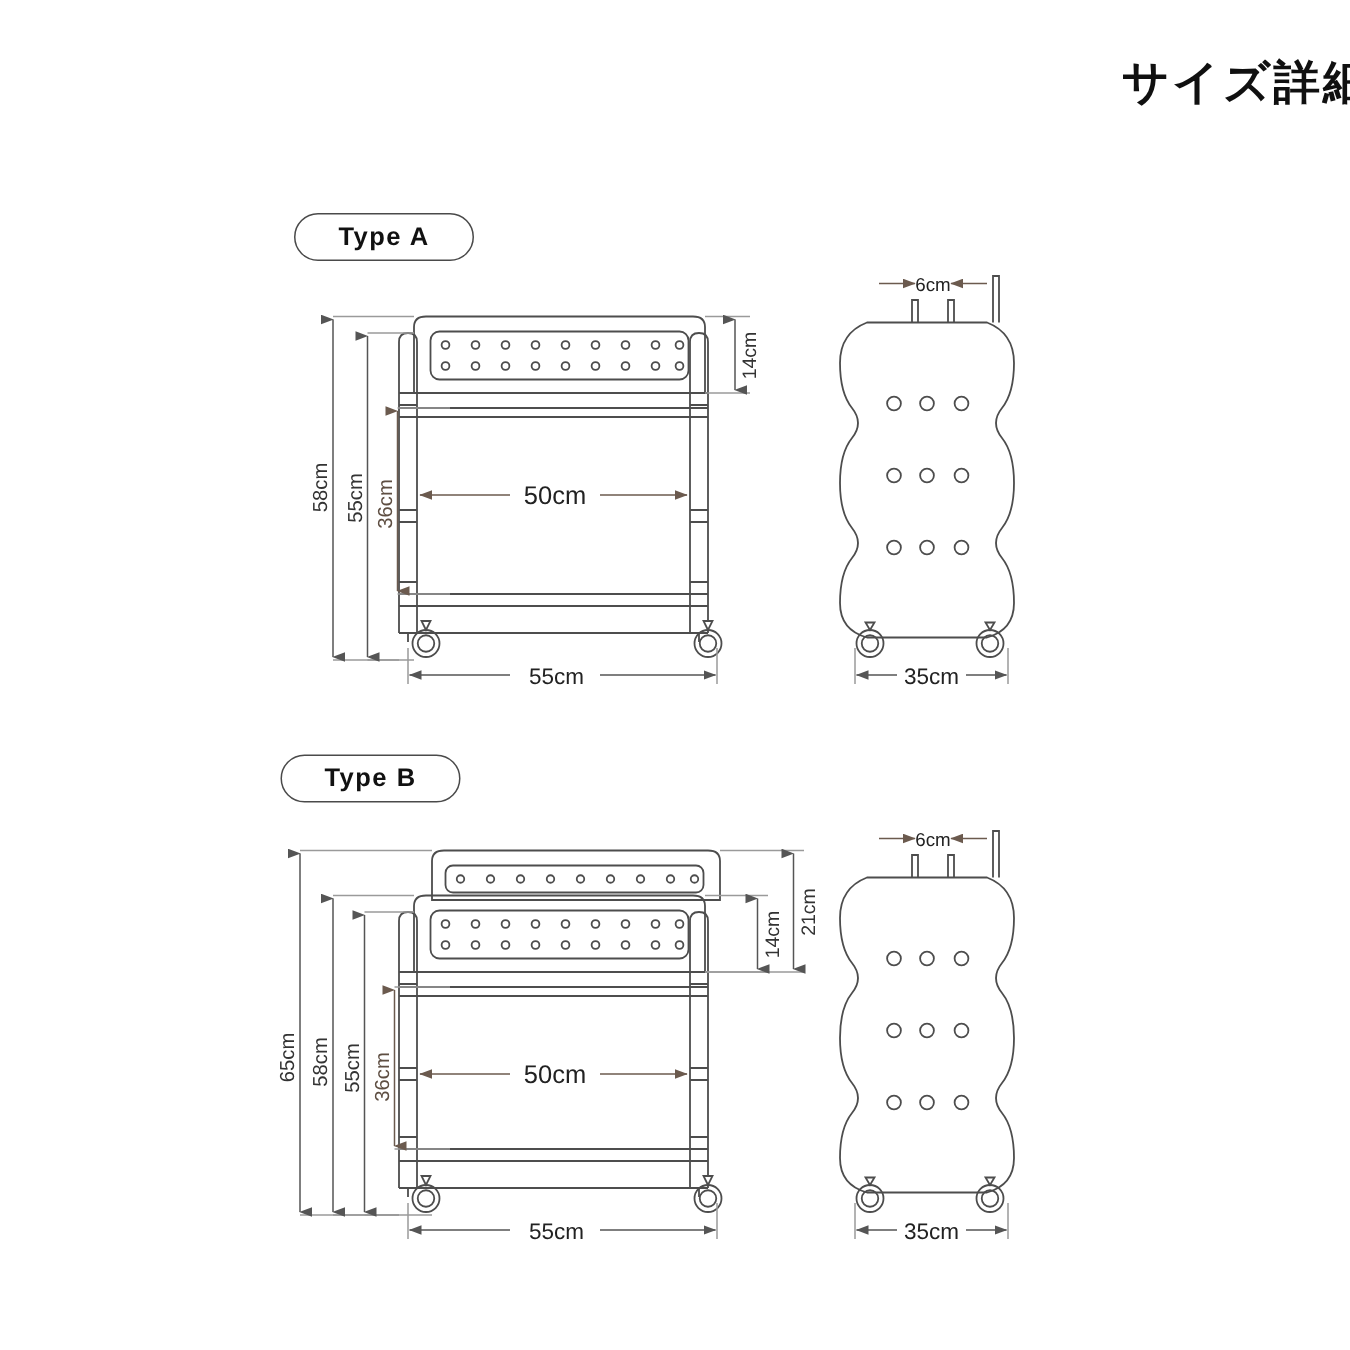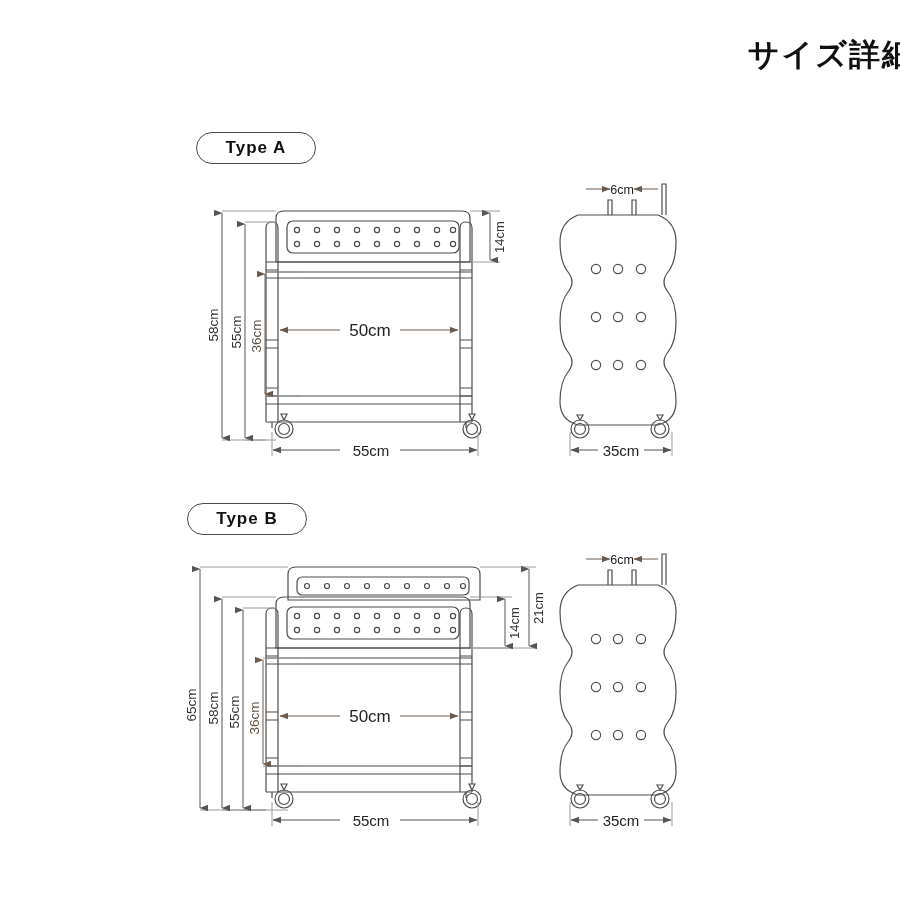--- a/index.html
+++ b/index.html
@@ -41,21 +41,21 @@
     background: #ffffff;
     font-size: 17px;
     font-weight: 700;
     letter-spacing: 1px;
     color: #111111;
     text-align: center;
     line-height: 30px;
     height: 30px;
     width: 118px;
   }
-  #badge-a { left: 196px; top: 132px; }
+  #badge-a { left: 196px; top: 142px; }
   #badge-b { left: 187px; top: 503px; }
 
   .svg-layer {
     position: absolute;
     left: 0;
     top: 0;
   }
   svg text {
     font-family: "Liberation Sans", "DejaVu Sans", sans-serif;
   }

